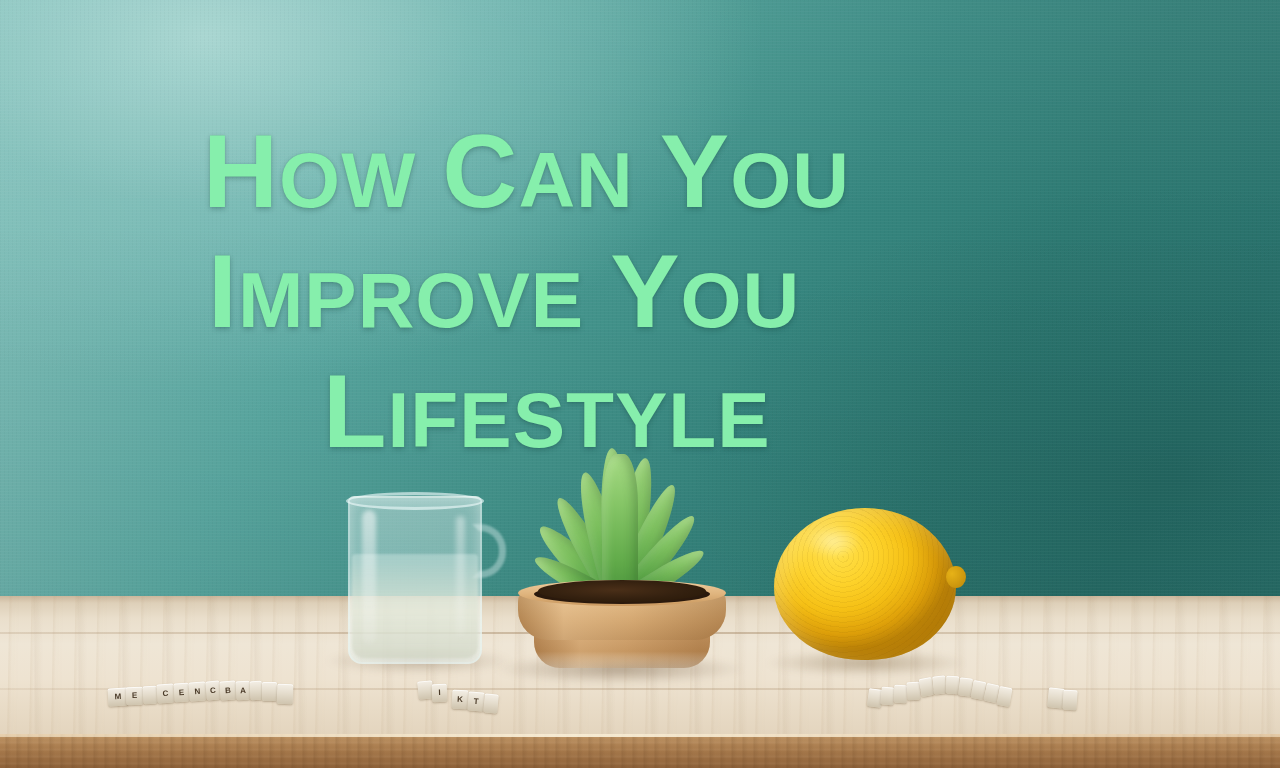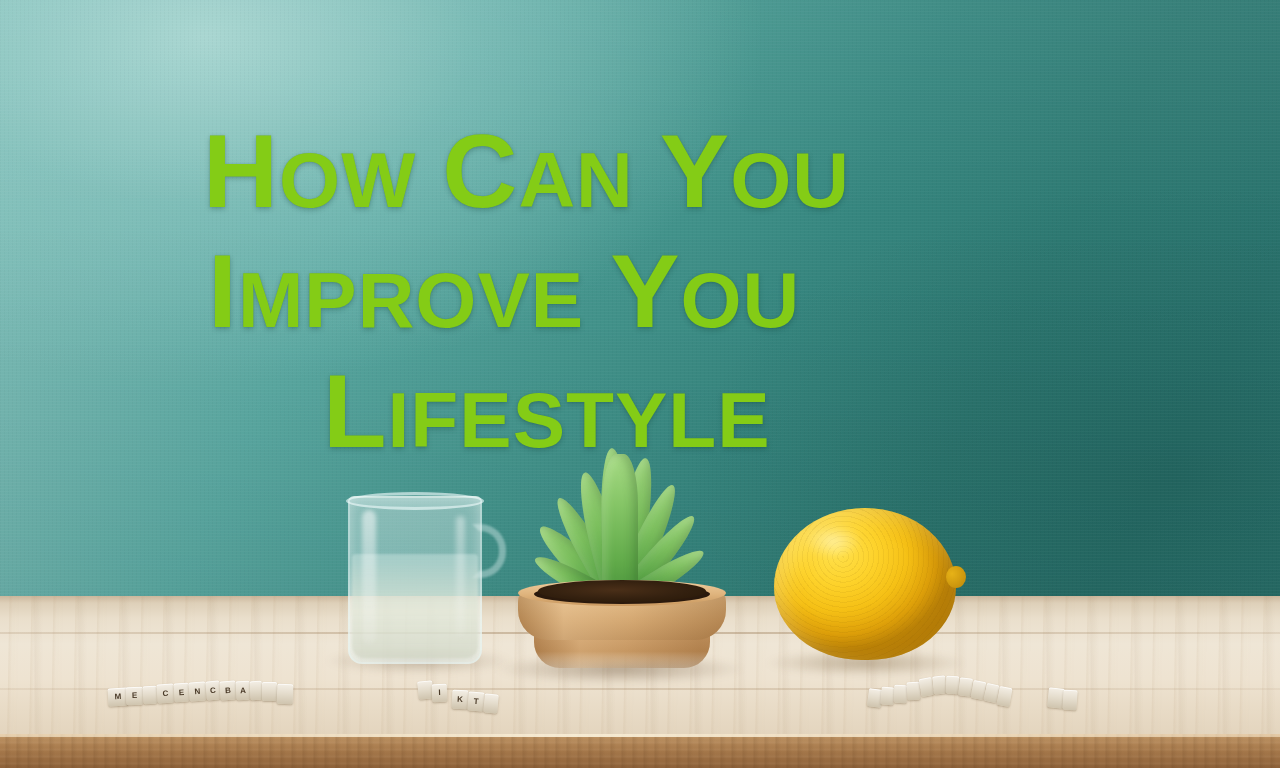--- a/index.html
+++ b/index.html
@@ -254,21 +254,21 @@
     font-family:"Liberation Sans", sans-serif;
     font-weight:bold;
   }
 
   
   .headline {
     position:absolute; left:0; top:0; width:1280px; height:768px;
   }
   .hl-line {
     position:absolute;
-    color:#84cc16;
+    color:#86efac;
     white-space:nowrap;
     font-family:"Liberation Sans", sans-serif;
     font-weight:bold;
     text-shadow:0 2px 5px rgba(18,58,54,.30), 0 0 1px rgba(18,58,54,.25);
   }
   
   .sc { display:inline-block; }
   .sc .b { font-size:1em; }
   .sc .s { font-size:0.755em; }
 

